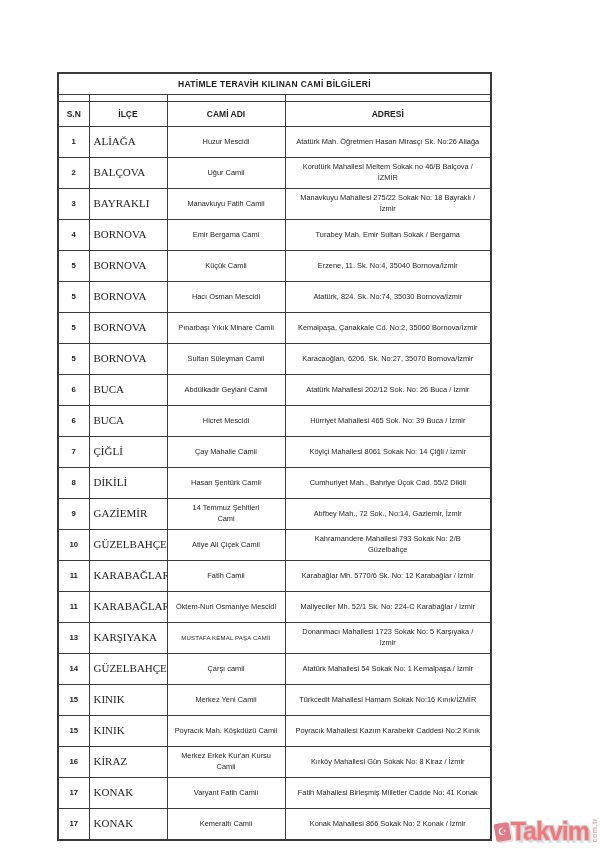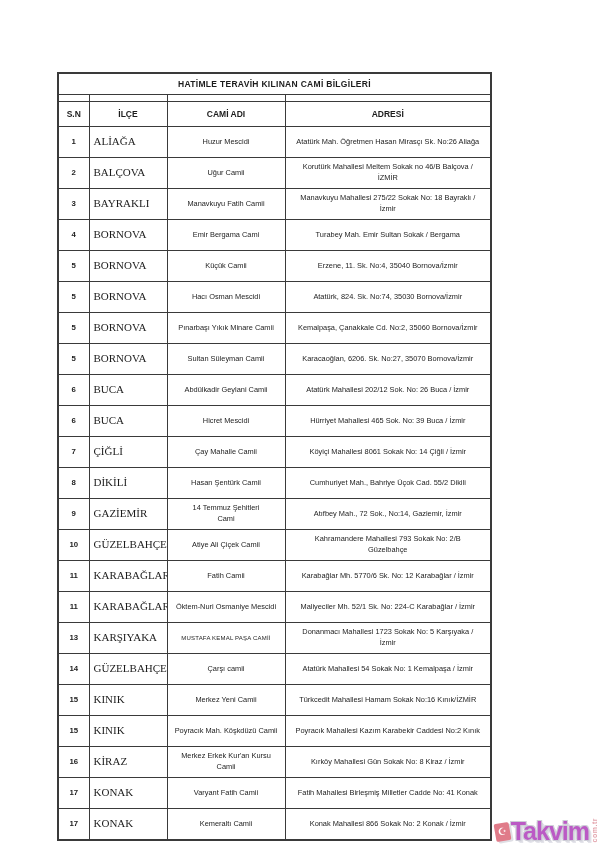--- a/index.html
+++ b/index.html
@@ -86,21 +86,21 @@
     line-height: 18px;
     text-align: center;
     transform: rotate(-10deg);
     box-shadow: 2px 2px 0 #d4d4dc;
     margin-right: 1px;
   }
   .wm-brand {
     font-size: 25px;
     font-weight: bold;
     letter-spacing: -1px;
-    color: #a21caf;
+    color: #ef4444;
     text-shadow:
       -1px -1px 0 #bcbcc8, 1px -1px 0 #bcbcc8,
       -1px 1px 0 #bcbcc8, 1px 1px 0 #bcbcc8,
       2px 2px 0 #cfcfda, 3px 3px 0 #dadae2;
   }
   .wm-suffix {
     writing-mode: vertical-rl;
     transform: rotate(180deg);
     font-size: 7px;
     font-weight: bold;

